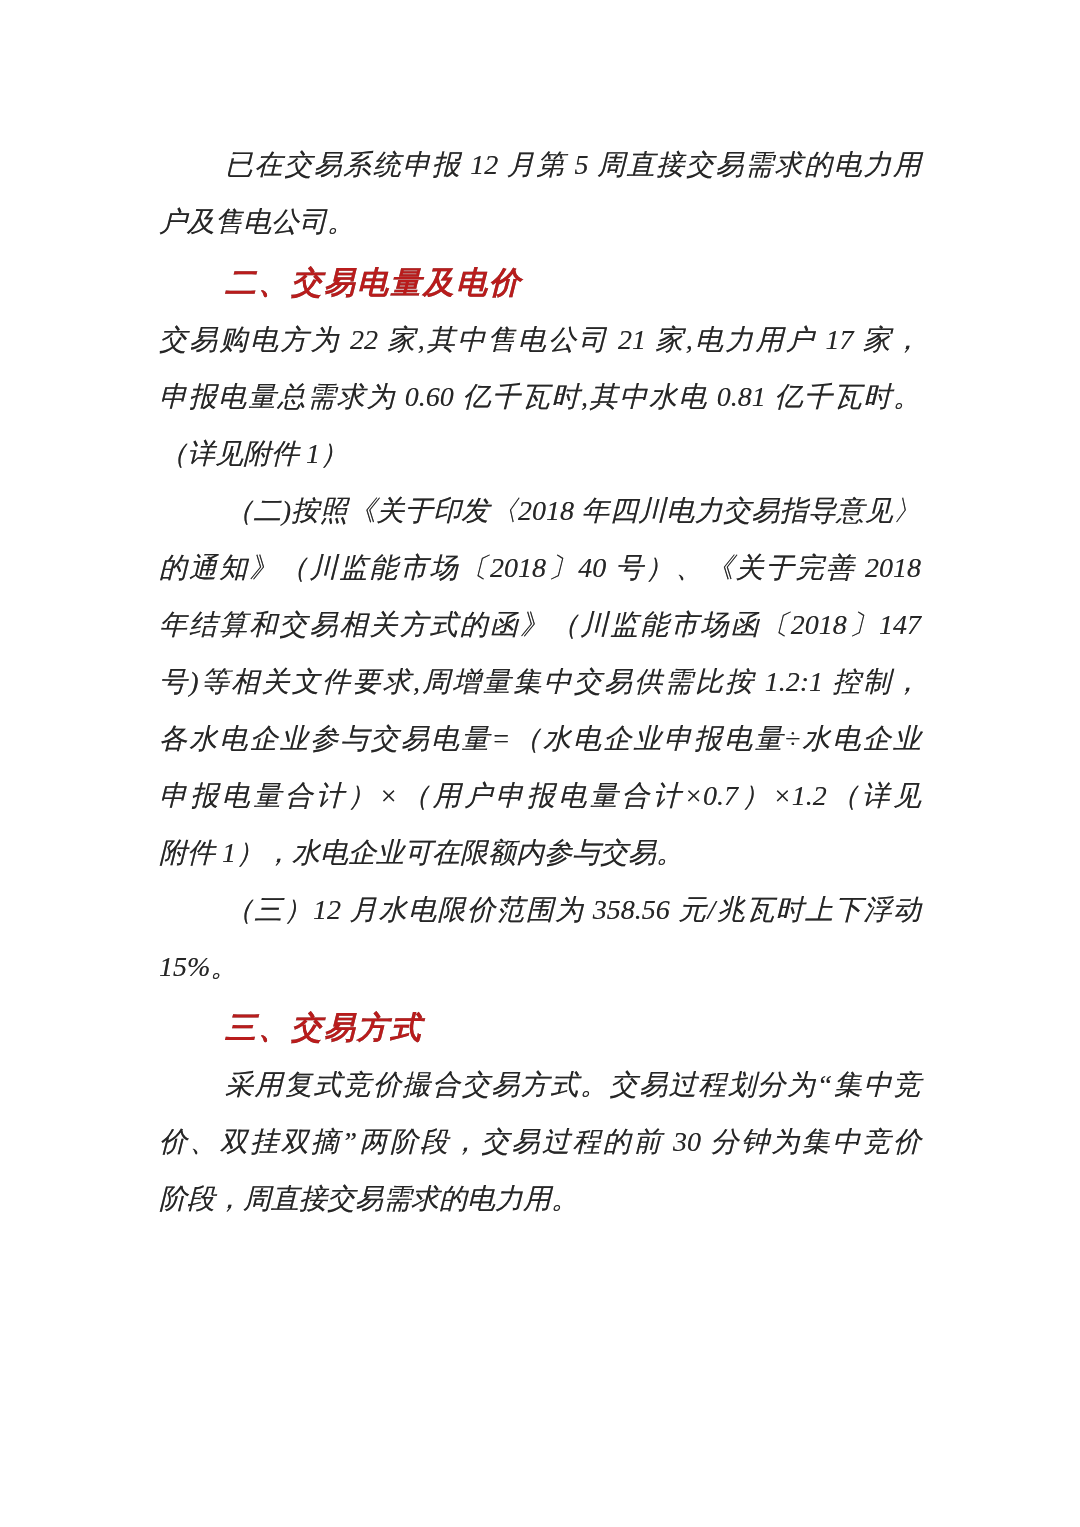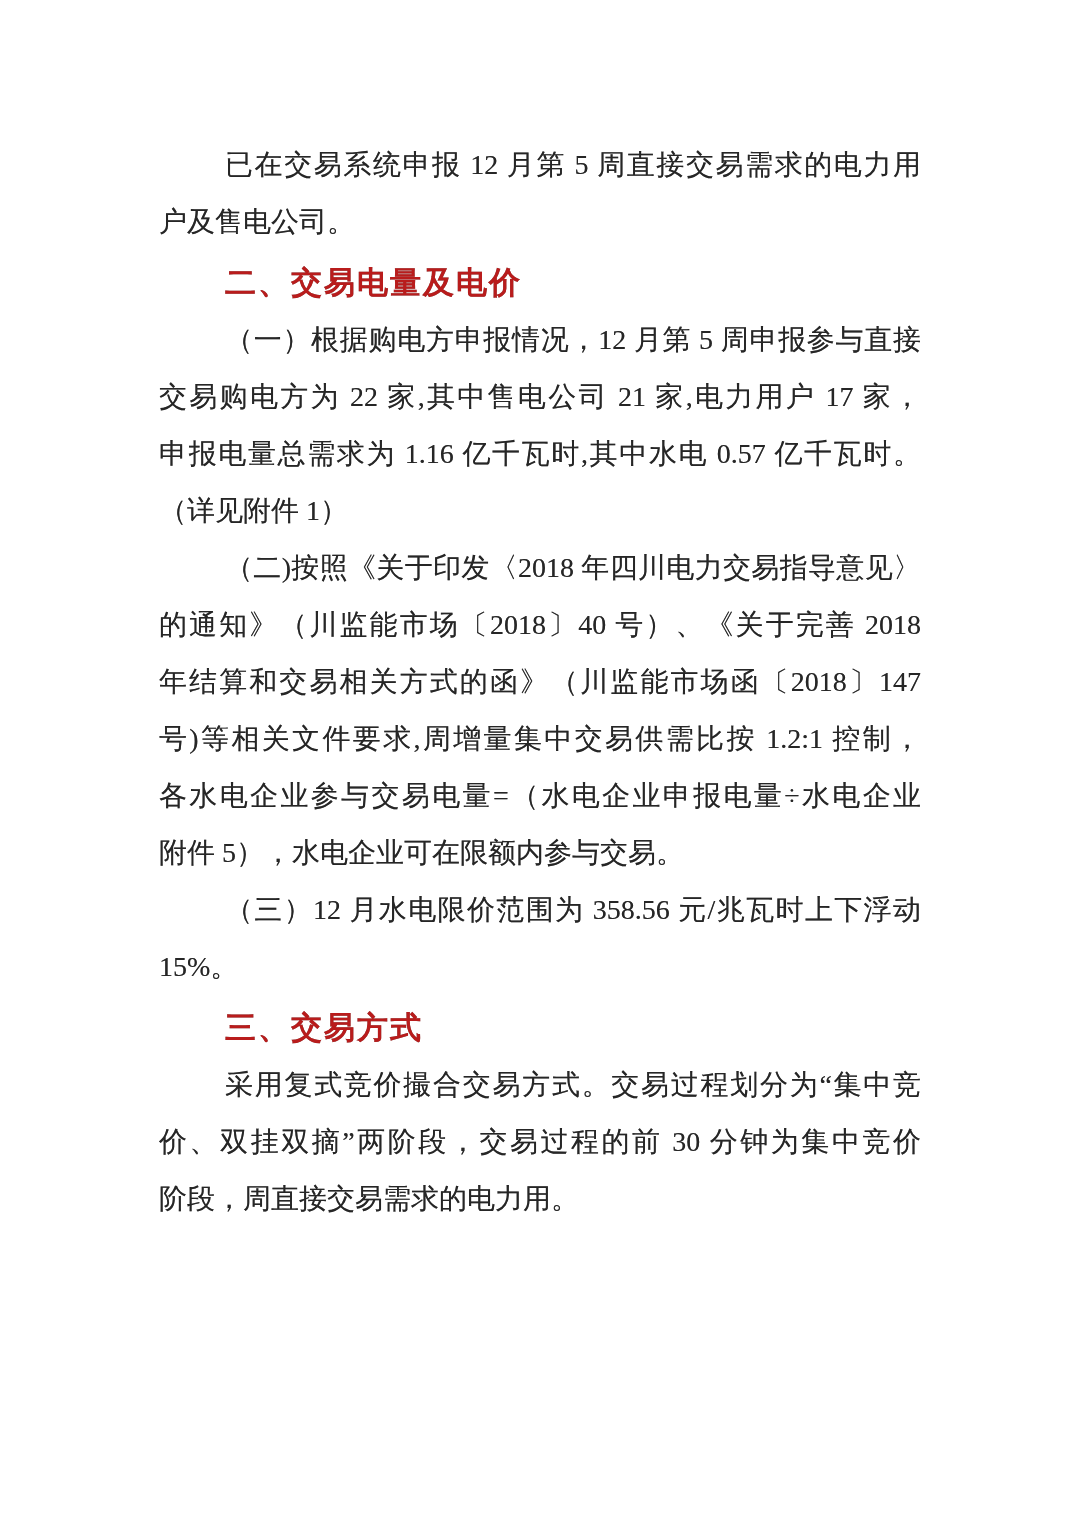--- a/index.html
+++ b/index.html
@@ -14,20 +14,21 @@
     font-family: "Liberation Serif", "DejaVu Serif", serif;
     color: #262626;
     overflow: hidden;
   }
   .page {
     box-sizing: border-box;
     width: 1080px;
     height: 1527px;
     padding: 136px 119px 0 159px;
     background: #ffffff;
+    font-style: italic;
   }
   .para {
     margin: 0;
   }
   .line {
     font-size: 28px;
     line-height: 57px;
     width: 762px;
     color: #262626;
     
@@ -66,33 +67,33 @@
 <div class="page">
 
   <div class="para">
     <div class="line jl indent">已在交易系统申报 12 月第 5 周直接交易需求的电力用</div>
     <div class="line ll">户及售电公司。</div>
   </div>
 
   <div class="heading">二、交易电量及电价</div>
 
   <div class="para">
-    <div class="line jl indent">（一）根据购电方申报情况，12 月第 5 周申报参与直接</div>
     <div class="line jl">交易购电方为 22 家,其中售电公司 21 家,电力用户 17 家，</div>
-    <div class="line jl">申报电量总需求为 1.16 亿千瓦时,其中水电 0.57 亿千瓦时。</div>
+    <div class="line jl">申报电量总需求为 0.60 亿千瓦时,其中水电 0.81 亿千瓦时。</div>
     <div class="line ll">（详见附件 1）</div>
   </div>
 
   <div class="para">
     <div class="line jl indent">（二)按照《关于印发〈2018 年四川电力交易指导意见〉</div>
     <div class="line jl">的通知》（川监能市场〔2018〕40 号）、《关于完善 2018</div>
     <div class="line jl">年结算和交易相关方式的函》（川监能市场函〔2018〕147</div>
     <div class="line jl">号)等相关文件要求,周增量集中交易供需比按 1.2:1 控制，</div>
     <div class="line jl">各水电企业参与交易电量=（水电企业申报电量÷水电企业</div>
-    <div class="line ll">附件 5），水电企业可在限额内参与交易。</div>
+    <div class="line jl">申报电量合计）×（用户申报电量合计×0.7）×1.2（详见</div>
+    <div class="line ll">附件 1），水电企业可在限额内参与交易。</div>
   </div>
 
   <div class="para">
     <div class="line jl indent">（三）12 月水电限价范围为 358.56 元/兆瓦时上下浮动</div>
     <div class="line ll">15%。</div>
   </div>
 
   <div class="heading">三、交易方式</div>
 
   <div class="para">

